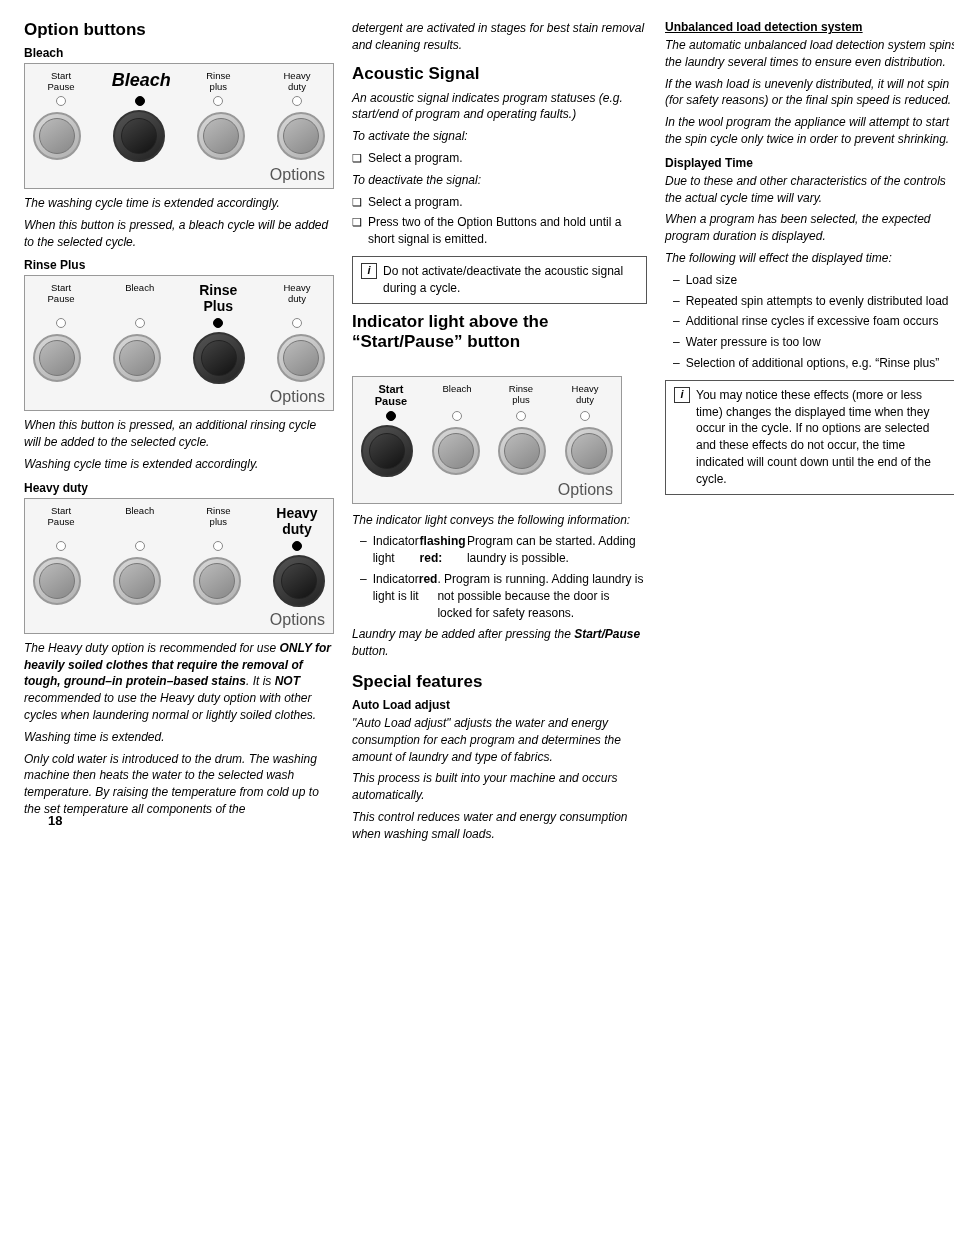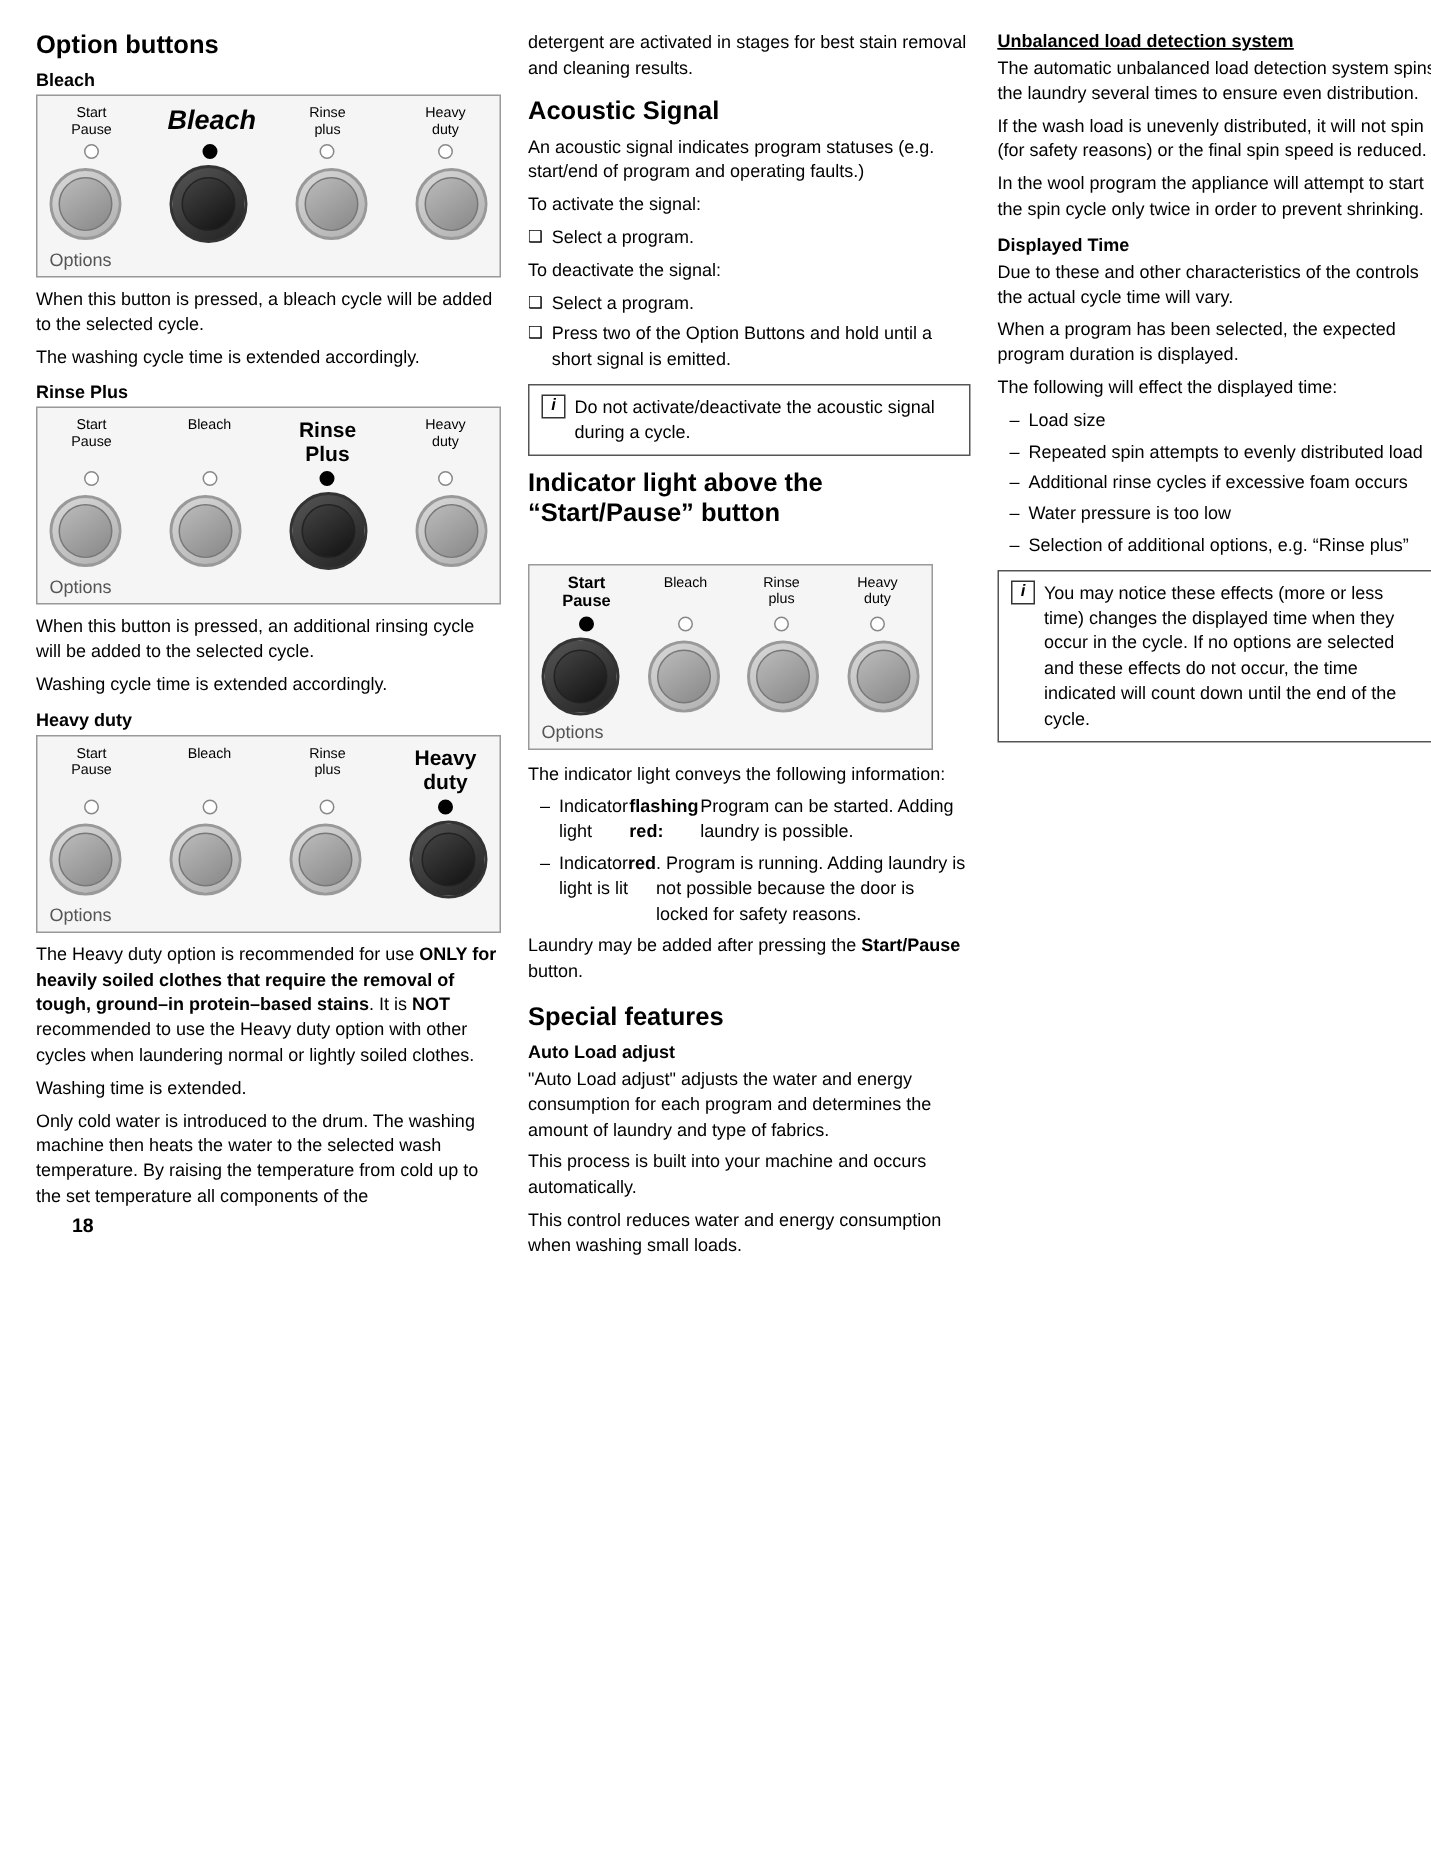--- a/index.html
+++ b/index.html
@@ -21,21 +21,21 @@
     h2 {
       font-size: 17px;
       font-weight: bold;
       margin-bottom: 6px;
     }
     h4 {
       font-size: 12px;
       font-weight: bold;
       margin-bottom: 3px;
     }
-    p { margin-bottom: 5px; line-height: 1.4; }
+    p { margin-bottom: 5px; line-height: 1.4; font-style: italic; }
 
     
     .option-panel {
       border: 1px solid #999;
       padding: 6px 8px 4px 8px;
       margin-bottom: 6px;
       background: #f5f5f5;
     }
     .option-panel .row-labels {
       display: flex;
@@ -95,22 +95,22 @@
       height: 36px;
       border-radius: 50%;
       background: linear-gradient(145deg, #bbb, #888);
       border: 1.5px solid #777;
     }
     .btn-circle-inner.dark {
       background: linear-gradient(145deg, #444, #111);
       border-color: #222;
     }
     .options-label {
-      text-align: left;
-      font-size: 12px;
+      text-align: right;
+      font-size: 16px;
       color: #555;
       margin-top: 4px;
     }
 
     
     .col1 { }
     .col2 { }
     .col3 { }
 
     
@@ -259,22 +259,22 @@
             </div>
           <div class="btn-circle">
               <div class="btn-circle-inner"></div>
             </div>
           <div class="btn-circle">
               <div class="btn-circle-inner"></div>
             </div>
         </div>
         <div class="options-label">Options</div>
       </div>
+      <p>The washing cycle time is extended accordingly.</p>
       <p>When this button is pressed, a bleach cycle will be added to the selected cycle.</p>
-      <p>The washing cycle time is extended accordingly.</p>
 
       <h4 style="margin-top:8px;">Rinse Plus</h4>
       <div class="option-panel">
         <div class="row-labels">
           <span class="label-sp">Start<br>Pause</span>
           <span class="label-sp">Bleach</span>
           <span class="label-sp" style="font-size:14px;font-weight:bold;">Rinse<br>Plus</span>
           <span class="label-sp">Heavy<br>duty</span>
         </div>
         <div class="dots-row">

